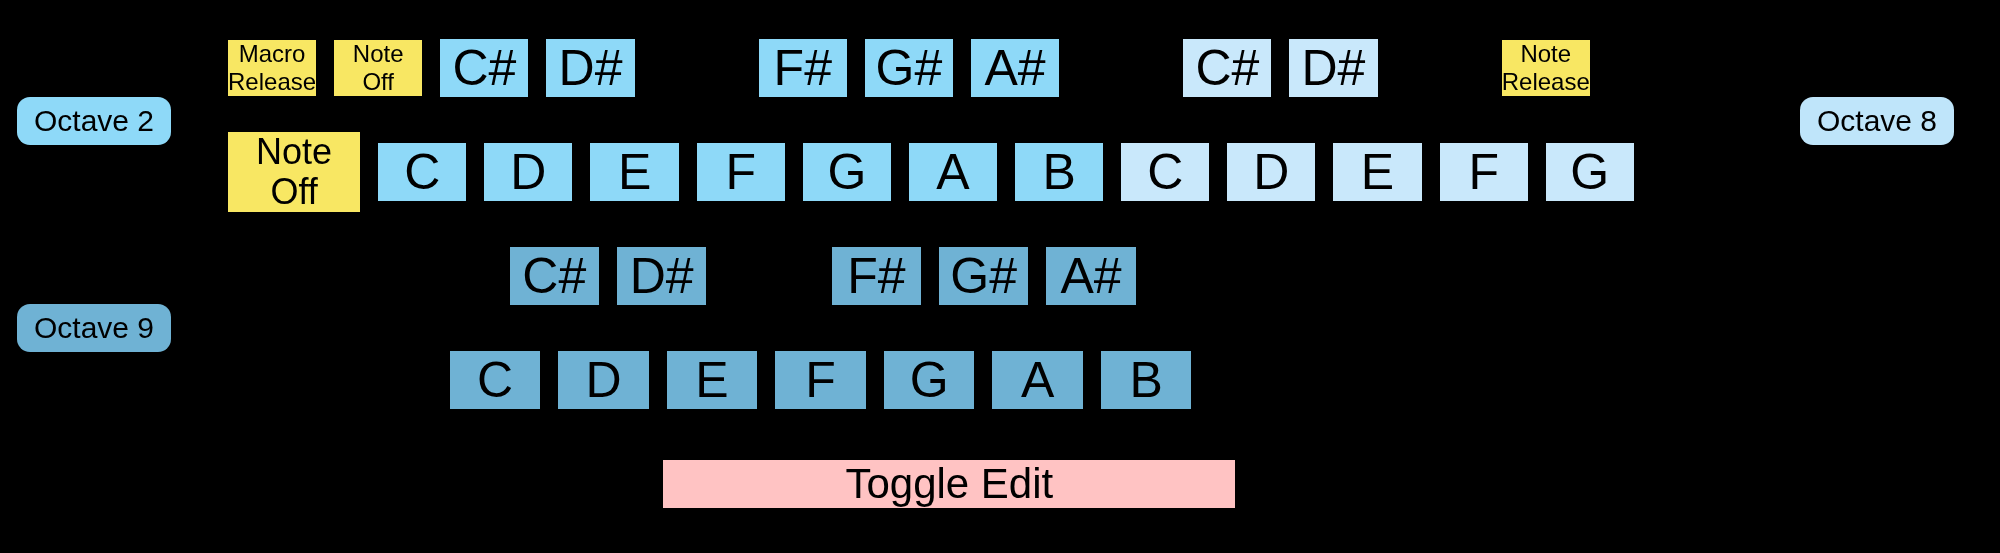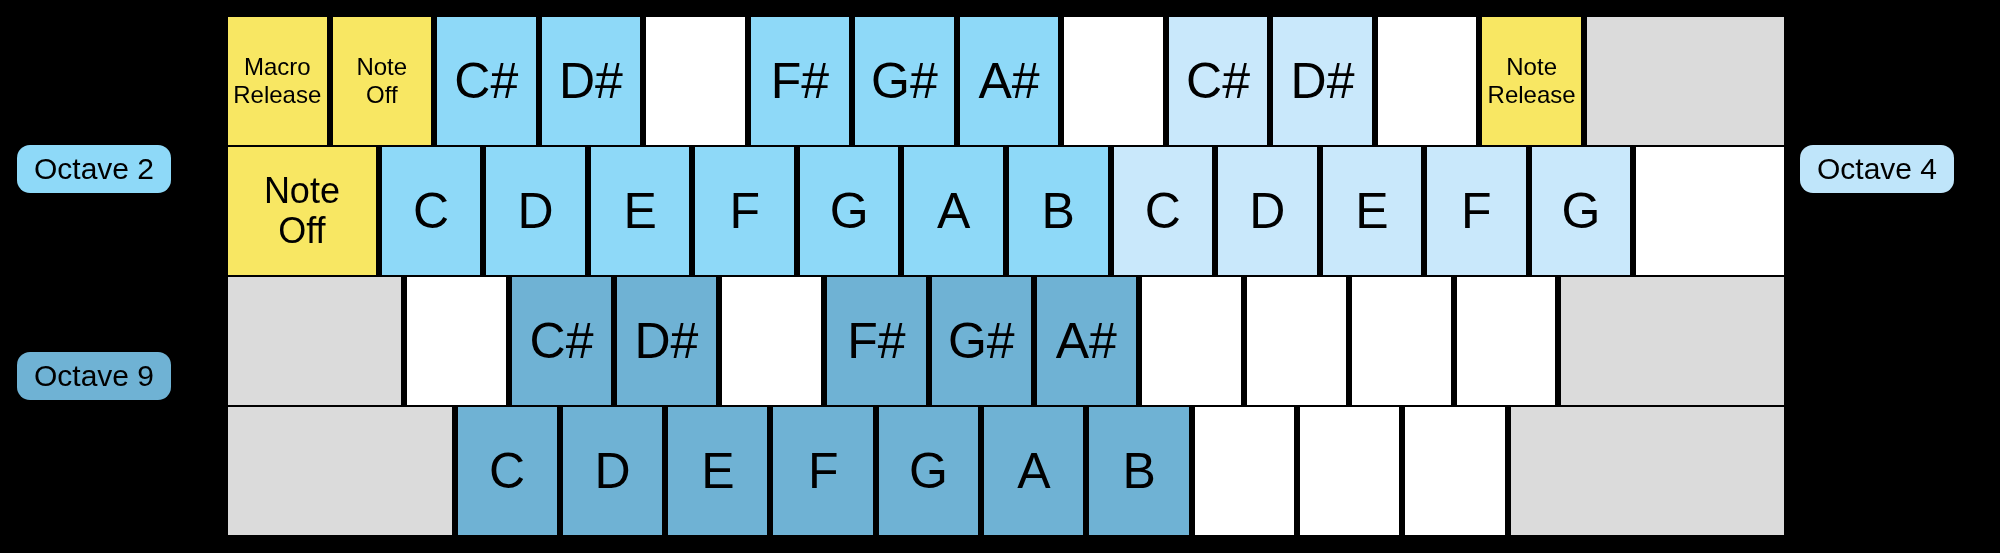--- a/index.html
+++ b/index.html
@@ -21,23 +21,24 @@
     top: 17px;
     width: 1556px;
     height: 518px;
     display: flex;
     flex-direction: column;
     gap: 2px;
     background: #000000;
   }
   .krow {
     display: flex;
-    gap: 6px;
+    gap: 18px;
     flex: 1 1 0;
     min-height: 0;
+    align-items: center;
   }
   .key {
     flex-grow: var(--w, 1);
     flex-basis: 0;
     min-width: 0;
     display: flex;
     align-items: center;
     justify-content: center;
     text-align: center;
     white-space: pre-line;
@@ -48,21 +49,20 @@
   .size-medium { font-size: 36px; line-height: 1.12; }
   .size-large  { font-size: 42px; }
   .olabel {
     position: absolute;
     font-size: 30px;
     line-height: 1;
     padding: 9px 17px;
     border-radius: 13px;
     color: #000000;
     white-space: nowrap;
-    margin-top: 48px;
   }
   #octave2-label { left: 17px;   top: 97px;  }
   #octave1-label { left: 17px;   top: 304px; }
   #octave3-label { left: 1800px; top: 97px;  }
 </style>
 </head>
 <body style="background: rgb(0, 0, 0);">
 
 <div id="keyboard" style="background: rgb(0, 0, 0);">
     <div class="krow">
@@ -123,19 +123,29 @@
       <div class="key size-note" style="--w: 1; background: rgb(111, 178, 212); color: rgb(0, 0, 0);">E</div>
       <div class="key size-note" style="--w: 1; background: rgb(111, 178, 212); color: rgb(0, 0, 0);">F</div>
       <div class="key size-note" style="--w: 1; background: rgb(111, 178, 212); color: rgb(0, 0, 0);">G</div>
       <div class="key size-note" style="--w: 1; background: rgb(111, 178, 212); color: rgb(0, 0, 0);">A</div>
       <div class="key size-note" style="--w: 1; background: rgb(111, 178, 212); color: rgb(0, 0, 0);">B</div>
       <div class="key size-note" style="--w: 1; background: rgb(255, 255, 255); color: rgb(0, 0, 0);"></div>
       <div class="key size-note" style="--w: 1; background: rgb(255, 255, 255); color: rgb(0, 0, 0);"></div>
       <div class="key size-note" style="--w: 1; background: rgb(255, 255, 255); color: rgb(0, 0, 0);"></div>
       <div class="key size-note" style="--w: 2.75; background: rgb(219, 219, 219); color: rgb(0, 0, 0);"></div>
     </div>
+    <div class="krow">
+      <div class="key size-note" style="--w: 1.5; background: rgb(219, 219, 219); color: rgb(0, 0, 0);"></div>
+      <div class="key size-note" style="--w: 1; background: rgb(237, 237, 237); color: rgb(0, 0, 0);"></div>
+      <div class="key size-note" style="--w: 1.5; background: rgb(219, 219, 219); color: rgb(0, 0, 0);"></div>
+      <div class="key size-large" style="--w: 6; background: rgb(255, 195, 195); color: rgb(0, 0, 0);">Toggle Edit</div>
+      <div class="key size-note" style="--w: 1.5; background: rgb(219, 219, 219); color: rgb(0, 0, 0);"></div>
+      <div class="key size-note" style="--w: 1; background: rgb(237, 237, 237); color: rgb(0, 0, 0);"></div>
+      <div class="key size-note" style="--w: 1; background: rgb(237, 237, 237); color: rgb(0, 0, 0);"></div>
+      <div class="key size-note" style="--w: 1.5; background: rgb(219, 219, 219); color: rgb(0, 0, 0);"></div>
+    </div>
   </div>
 
 <div class="olabel" id="octave2-label" style="background: rgb(142, 217, 248);">Octave 2</div>
 
 <div class="olabel" id="octave1-label" style="background: rgb(111, 178, 212);">Octave 9</div>
 
-<div class="olabel" id="octave3-label" style="background: rgb(191, 229, 250);">Octave 4</div>
+<div class="olabel" id="octave3-label" style="background: rgb(191, 229, 250);">Octave 8</div>
 
 </body></html>

